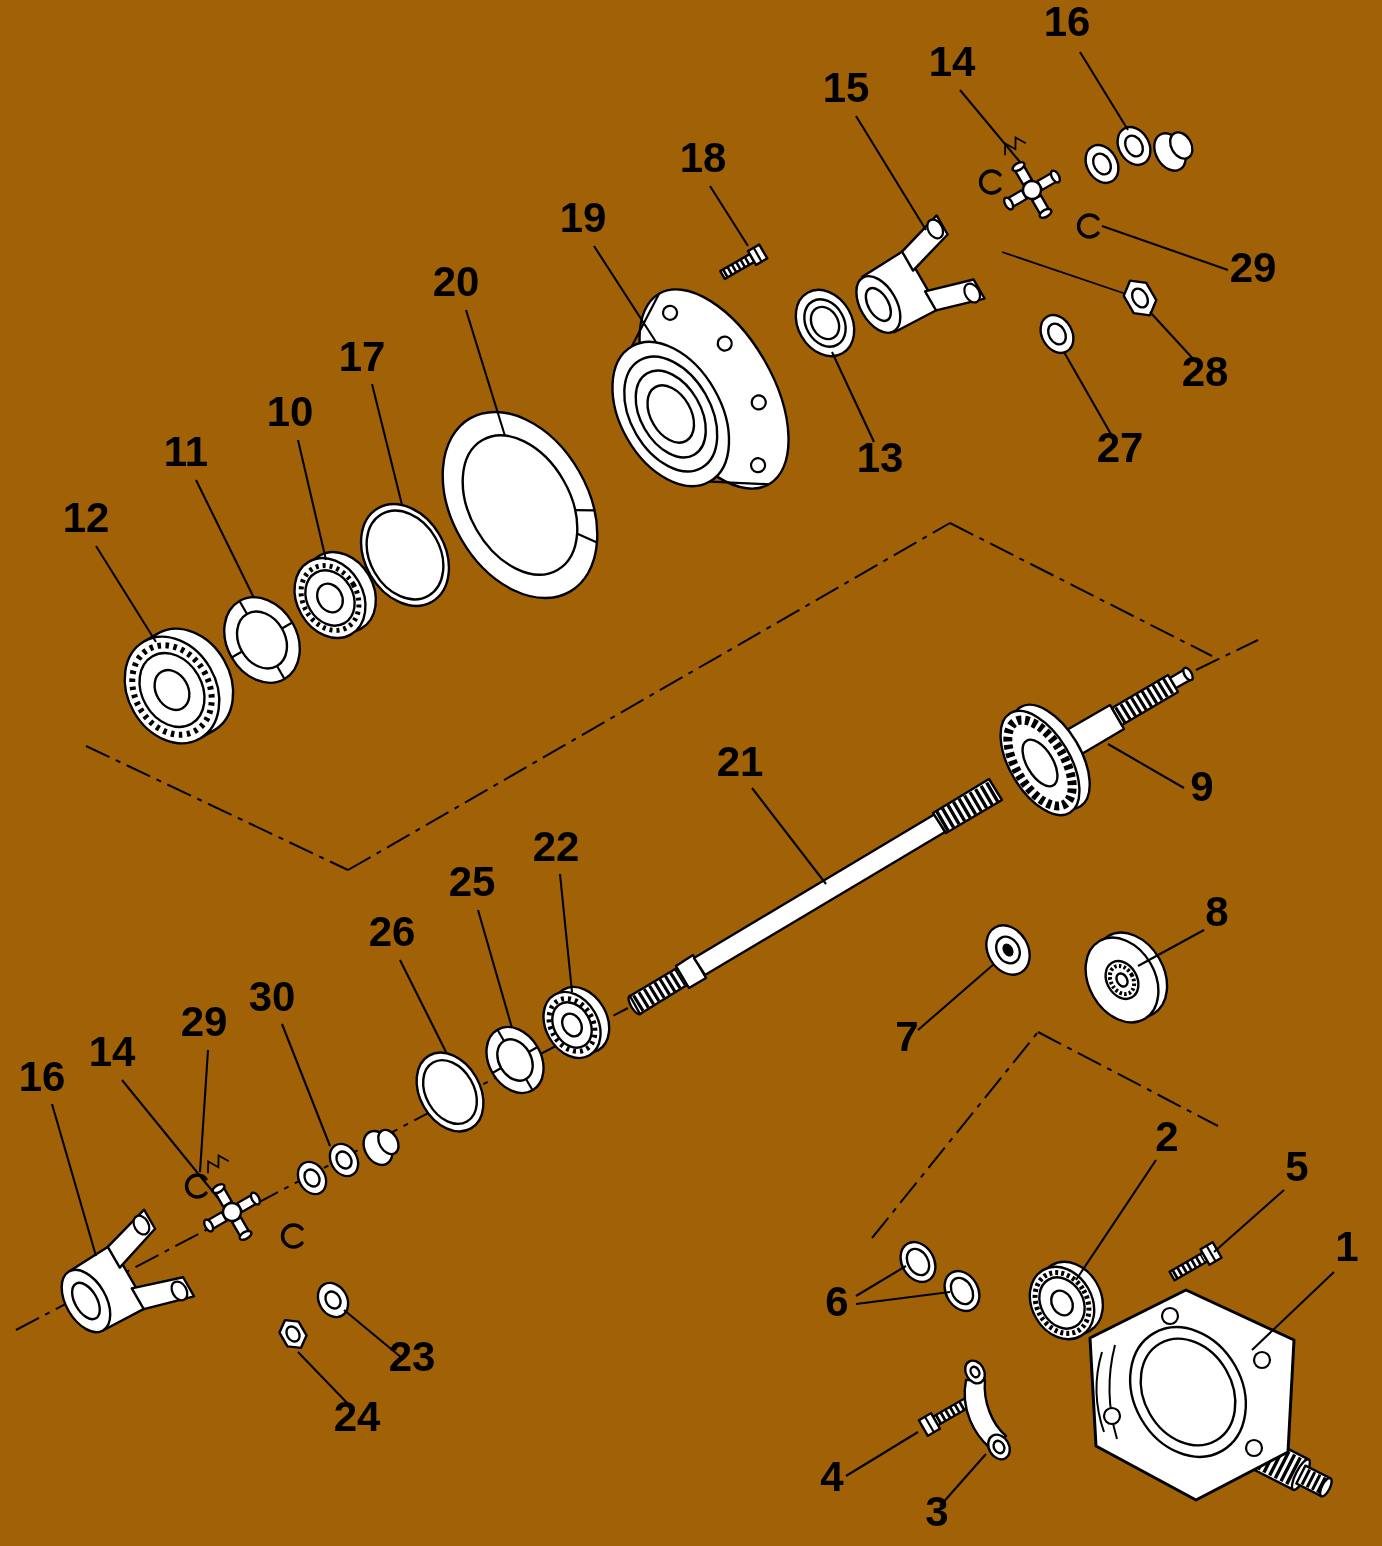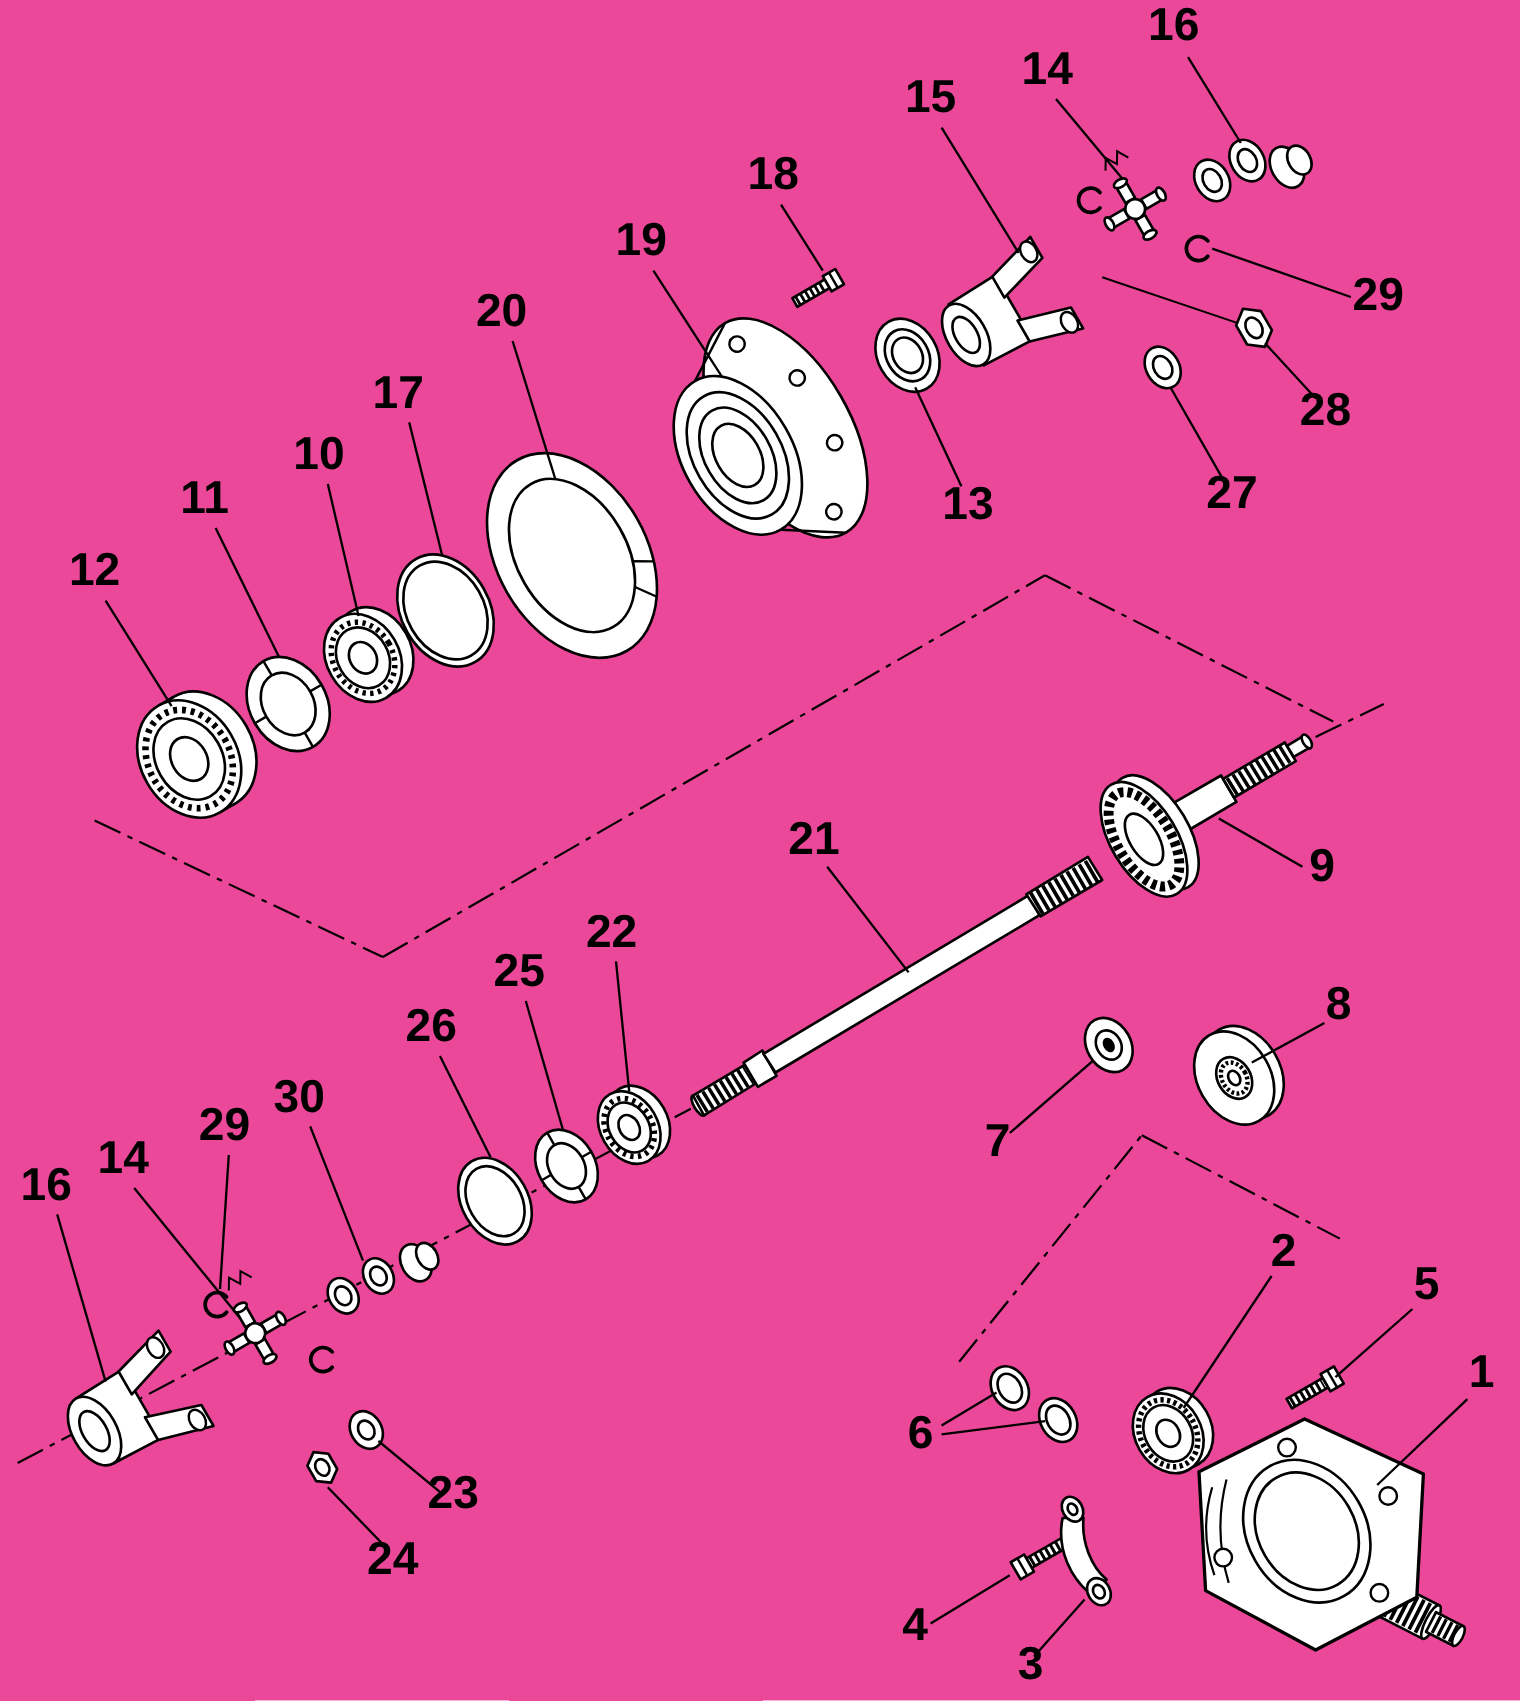--- a/index.html
+++ b/index.html
@@ -1,16 +1,16 @@
 <!DOCTYPE html>
 <html><head>
 <meta charset="utf-8">
 <style>
   html,body{margin:0;padding:0;background:#ffffff;}
-  .stage{position:relative;width:1382px;height:1546px;background:#ec4899;overflow:hidden;}
+  .stage{position:relative;width:1382px;height:1546px;background:#a16207;overflow:hidden;}
   svg{display:block;}
   .part{fill:#ffffff;stroke:#000000;stroke-width:2.4;stroke-linejoin:round;}
   .part-bold{fill:#ffffff;stroke:#000000;stroke-width:3;stroke-linejoin:round;}
   .ln{fill:none;stroke:#000000;stroke-width:2.2;}
   .thin{fill:none;stroke:#000000;stroke-width:1.8;}
   .leader{fill:none;stroke:#000000;stroke-width:2.1;}
   .cdash{fill:none;stroke:#000000;stroke-width:2;stroke-dasharray:26 7 5 7;}
   .tex{fill:none;stroke:#000000;}
   .ring{fill:none;stroke:#000000;stroke-width:3.4;stroke-linecap:round;}
   .hole{fill:#ffffff;stroke:#000000;stroke-width:2.2;}

